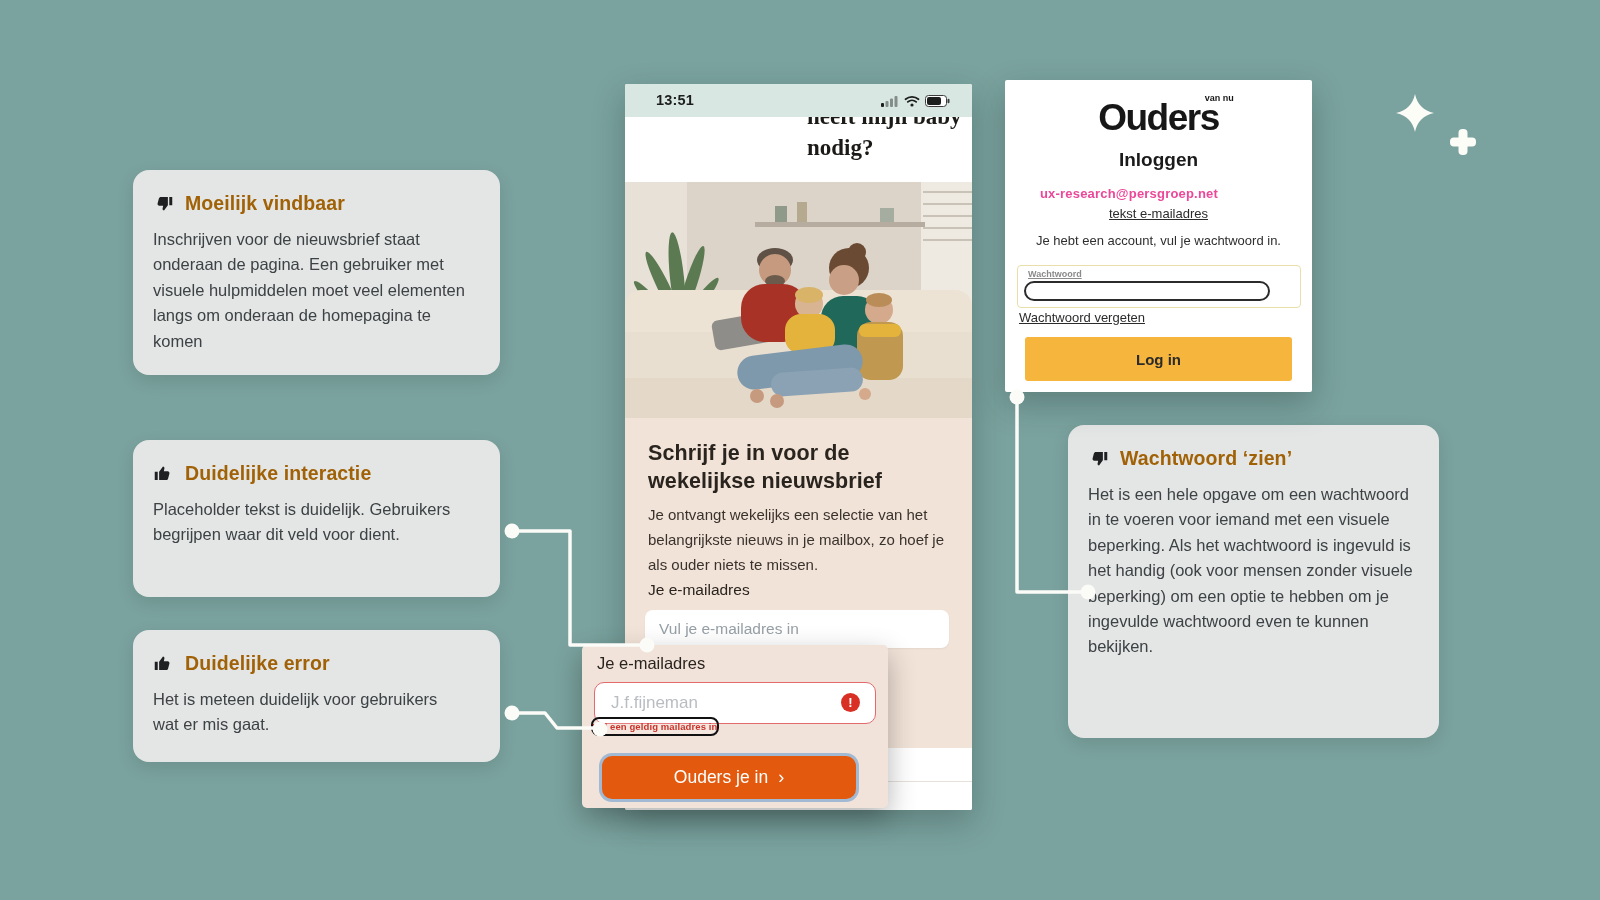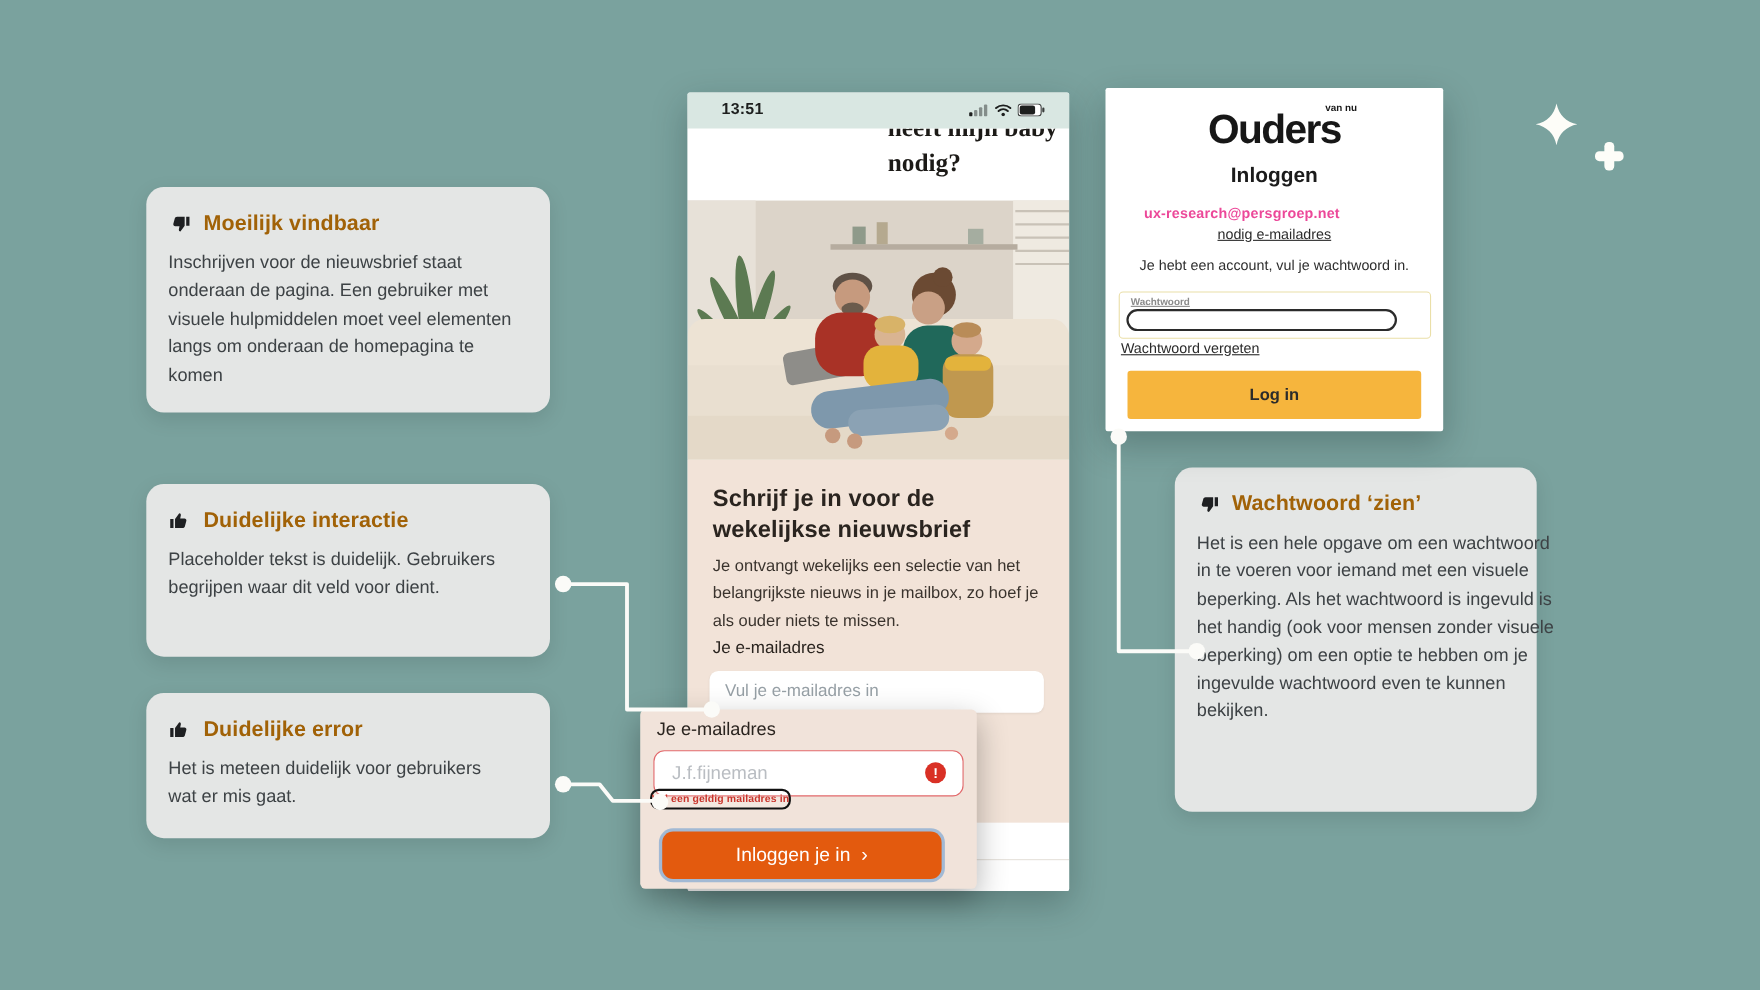--- a/index.html
+++ b/index.html
@@ -139,21 +139,21 @@
     <span class="thumb">
       <svg viewBox="0 0 24 24">
           <path d="M2 10h3.4v9.5H2zM7 19.5h7.9c1.15 0 2.12-.77 2.37-1.88l1.5-5.6c.33-1.3-.65-2.52-2-2.52h-4.4l.72-3.6A1.72 1.72 0 0 0 11.4 4L7 10z"></path>
         </svg>
     </span>
     <span class="card-title">Duidelijke error</span>
   </div>
   <div class="card-body" style="width:300px;">Het is meteen duidelijk voor gebruikers wat er mis gaat.</div>
 </div>
 
-<div class="card" style="left:1068px;top:425px;width:329px;height:313px;">
+<div class="card" style="left:1068px;top:425px;width:371px;height:313px;">
   <div class="card-title-row">
     <span class="thumb down">
       <svg viewBox="0 0 24 24">
           <path d="M2 10h3.4v9.5H2zM7 19.5h7.9c1.15 0 2.12-.77 2.37-1.88l1.5-5.6c.33-1.3-.65-2.52-2-2.52h-4.4l.72-3.6A1.72 1.72 0 0 0 11.4 4L7 10z"></path>
         </svg>
     </span>
     <span class="card-title">Wachtwoord ‘zien’</span>
   </div>
   <div class="card-body" style="width:328px;">Het is een hele opgave om een wachtwoord in te voeren voor iemand met een visuele beperking. Als het wachtwoord is ingevuld is het handig (ook voor mensen zonder visuele beperking) om een optie te hebben om je ingevulde wachtwoord even te kunnen bekijken.</div>
 </div>
@@ -263,32 +263,32 @@
 </div>
 
 <div id="error-panel">
   <div class="ep-label">Je e-mailadres</div>
   <input class="ep-input" type="text" value="J.f.fijneman" style="">
   <div class="ep-error-icon">!</div>
   <div class="ep-error-box">
     <span class="ep-error-text">Vul een geldig mailadres in</span>
   </div>
   <button class="ep-cta">
-    <span>Inloggen je in</span>
+    <span>Ouders je in</span>
     <span class="ep-chevron">›</span>
   </button>
 </div>
 
 <div class="phone" id="login-phone">
   <div class="logo">
     <span>Ouders</span><span class="brand-tag">van nu</span>
   </div>
   <div class="login-heading">Inloggen</div>
   <div class="login-email">ux-research@persgroep.net</div>
-  <div class="change-email"><a class="login-link" href="#">nodig e-mailadres</a></div>
+  <div class="change-email"><a class="login-link" href="#">tekst e-mailadres</a></div>
   <div class="login-instruction">Je hebt een account, vul je wachtwoord in.</div>
   <div class="pw-field">
     <span class="pw-tiny-label">Wachtwoord</span>
     <input class="pw-inner" type="password" style="">
   </div>
   <div class="forgot-link"><a class="login-link" href="#">Wachtwoord vergeten</a></div>
   <button class="login-btn">Log in</button>
 </div>
 
 <svg id="sparkles">

